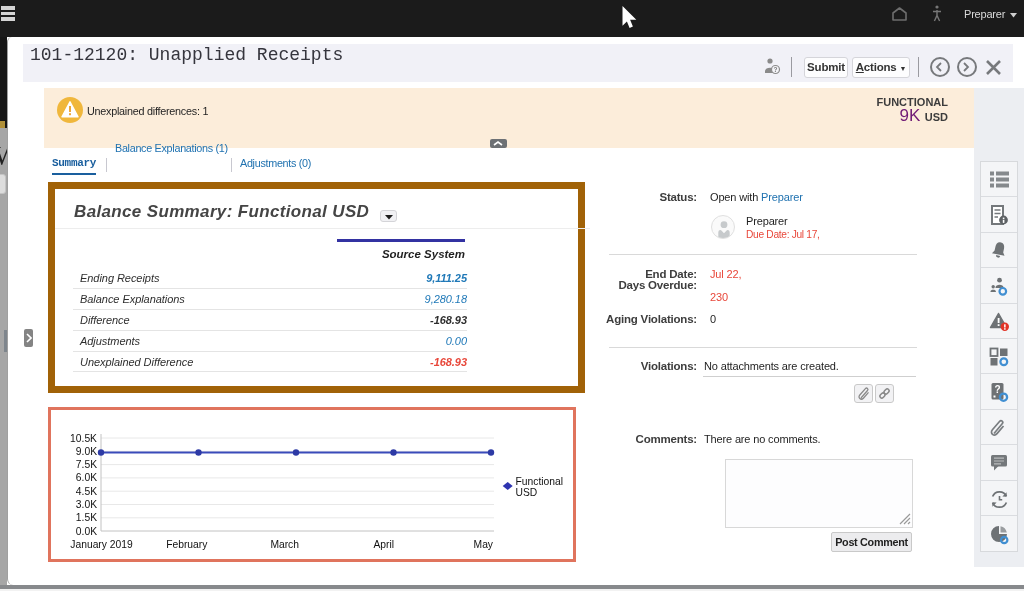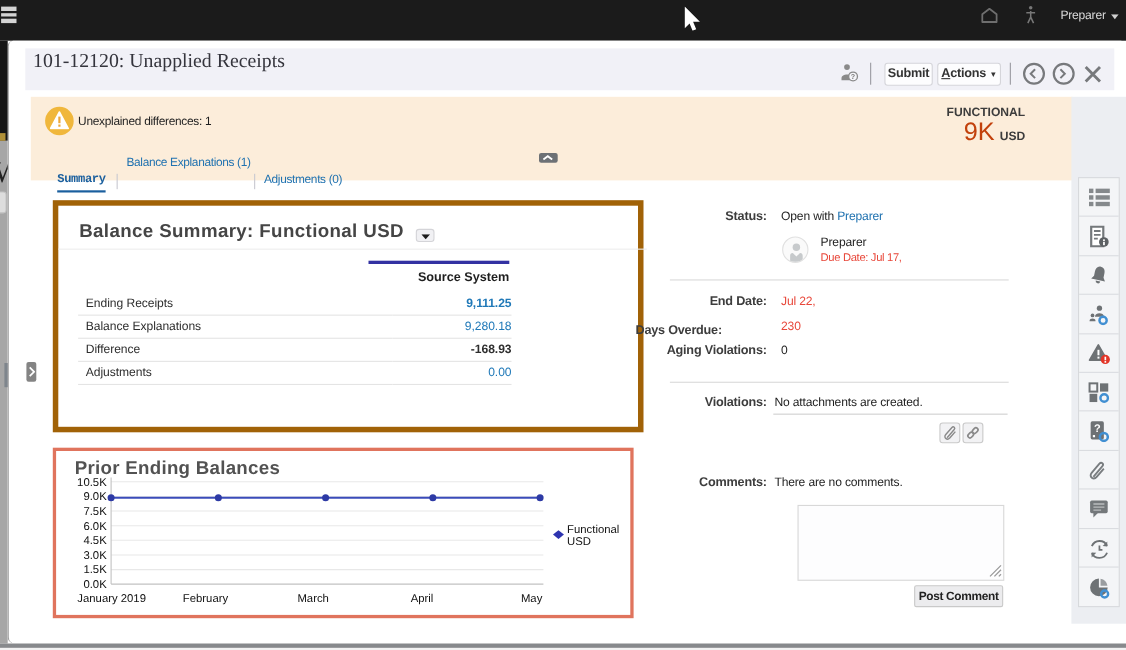--- a/index.html
+++ b/index.html
@@ -22,42 +22,42 @@
   font-family:"Liberation Serif",serif; font-size:27px; color:#222; }
 #bg-left-box { left:-8px; top:174px; width:14px; height:20px; border:1px solid #c4c4c4; background:#ddd; border-radius:3px;}
 
 
 #dialog { left:7px; top:37px; width:1017px; height:548px; background:#fff;
   border-left:1px solid #a0a0a0; border-top-left-radius:5px; border-top-right-radius:5px; border-bottom-left-radius:6px; }
 #botline { left:0; top:585px; width:1024px; height:4px; background:#87898c; }
 #botwhite { left:0; top:589px; width:1024px; height:2px; background:#f2f2f2; }
 
 #dheader { left:23px; top:44px; width:990px; height:38px; background:#f1f1f7; }
-#dtitle { left:30px; top:45px; font-family:Liberation Serif, serif; font-size:18px; color:#35353d; }
+#dtitle { left:30px; top:45px; font-family:Liberation Mono, monospace; font-size:18px; color:#35353d; }
 
 .btn { background:#fdfdfe; border:1px solid #d5d5da; border-radius:3px;
   font-weight:bold; font-size:11.5px; color:#333; text-align:center; letter-spacing:-0.2px; }
 .vdiv { width:1px; background:#9a9aa0; }
 .circbtn { width:20px; height:20px; border:2px solid #77797c; border-radius:50%; }
 
 
-#banner { left:28px; top:88px; width:947px; height:76px; background:#fcedda; }
+#banner { left:44px; top:88px; width:947px; height:60px; background:#fcedda; }
 #warncirc { left:13px; top:9px; width:26px; height:26px; background:#f0b73c; border-radius:50%; }
 #banner-msg { left:43px; top:17px; font-size:10.8px; letter-spacing:-0.25px; color:#1f1f1f; }
 #fx-label { right:43px; top:8px; font-size:11px; font-weight:bold; color:#3c3c3c; }
 #fx-val { right:43px; top:18px; text-align:right; }
 #collapsepill { left:490px; top:139px; width:16.5px; height:8.5px; background:#6d7175; border-radius:2px; }
 
 
 .tab { font-size:10.8px; color:#2072b0; letter-spacing:-0.3px; }
 #tab-summary { left:52px; top:157px; font-weight:bold; font-size:11px; color:#1a5f9e; padding-bottom:4px; border-bottom:2px solid #1a5f9e;font-family:Liberation Mono, monospace;}
 .tabdiv { width:1px; height:14px; background:#c8c8d0; top:158px; }
 
 
-#balcard { left:48px; top:182px; width:537px; height:211px; border:5px solid #a16207; background:#fff; }
+#balcard { left:48px; top:182px; width:537px; height:211px; border:7px solid #a16207; background:#fff;font-style:italic; }
 #balcard h2 { position:absolute; left:19px; top:13px; font-size:17px; color:#454545; letter-spacing:0.35px;}
 #baldrop { position:absolute; left:325px; top:21px; width:17px; height:12px; background:#f1f1f4;
   border:1px solid #d4d4d8; border-radius:3px; }
 #baltitleline { position:absolute; left:0; top:39px; width:535px; height:1px; background:#ededed; }
 #balbar { position:absolute; left:282px; top:50px; width:128px; height:3px; background:#3332a2; }
 #balhead { position:absolute; left:282px; top:59px; width:128px; font-size:11.5px; font-weight:bold; color:#1f1f1f; text-align:right; }
 table.baltab { position:absolute; left:18px; top:79px; width:394px; border-collapse:collapse; }
 table.baltab td { border-bottom:1px solid #e4e4e4; font-size:11px; color:#2e2e2e; height:20.8px; padding:0; letter-spacing:-0.05px;}
 table.baltab td:first-child { padding-left:7px; }
 table.baltab td.v { text-align:right; }
@@ -149,21 +149,21 @@
 
   <div class="abs" id="banner">
     <div class="abs" id="warncirc"></div>
     <svg class="abs" style="left:17px;top:13px" width="18" height="17" viewBox="0 0 18 17">
       <path d="M9 0.8 L17 15.8 L1 15.8 Z" fill="#fff" stroke="#fff" stroke-width="1.4" stroke-linejoin="round"></path>
       <rect x="8" y="5" width="2" height="6" fill="#eda83a"></rect>
       <rect x="8" y="12.2" width="2" height="2" fill="#eda83a"></rect>
     </svg>
     <div class="abs" id="banner-msg">Unexplained differences: 1</div>
     <div class="abs" id="fx-label">FUNCTIONAL</div>
-    <div class="abs" id="fx-val"><span style="font-size:23px;color:#c2410c;margin-top:34px;">9K</span> <span style="font-size:11px;font-weight:bold;color:#3c3c3c;">USD</span></div>
+    <div class="abs" id="fx-val"><span style="font-size:17px;color:#701a75;margin-top:34px;">9K</span> <span style="font-size:11px;font-weight:bold;color:#3c3c3c;">USD</span></div>
   </div>
   <div class="abs" id="collapsepill"></div>
   <svg class="abs" style="left:493px;top:140.5px" width="10" height="5">
       <path d="M1 4 L5 1 L9 4" stroke="#fff" stroke-width="1.6" fill="none"></path>
     </svg>
 
   <div class="abs" style="left:24px; top:329px; width:9px; height:18px; background:#848484; border-radius:2px;"></div>
   <svg class="abs" style="left:26px;top:333px" width="6" height="10">
       <path d="M1 1 L5 5 L1 9" stroke="#fff" stroke-width="1.6" fill="none"></path>
     </svg>
@@ -195,26 +195,29 @@
             <td class="v blue">9,280.18</td>
           </tr>
       <tr>
             <td>Difference</td>
             <td class="v" style="font-weight:bold">-168.93</td>
           </tr>
       <tr>
             <td>Adjustments</td>
             <td class="v blue">0.00</td>
           </tr>
+      <tr>
+            <td>Unexplained Difference</td>
+            <td class="v red" style="font-weight:bold">-168.93</td>
+          </tr>
     </tbody>
       </table>
   </div>
 
   <div class="abs" id="chartcard">
-    <h2>Prior Ending Balances</h2>
     <svg style="position:absolute; left:-5px; top:20.5px;" width="530" height="132" viewBox="0 0 530 132">
       <g stroke="#e8e8e8" stroke-width="1">
         <line x1="55" y1="7" x2="448" y2="7"></line>
         <line x1="55" y1="20.3" x2="448" y2="20.3"></line>
         <line x1="55" y1="33.6" x2="448" y2="33.6"></line>
         <line x1="55" y1="46.9" x2="448" y2="46.9"></line>
         <line x1="55" y1="60.2" x2="448" y2="60.2"></line>
         <line x1="55" y1="73.5" x2="448" y2="73.5"></line>
         <line x1="55" y1="86.8" x2="448" y2="86.8"></line>
       </g>
@@ -260,21 +263,21 @@
       <circle cx="12" cy="8.7" r="3.4" fill="#c7cacc"></circle>
       <path d="M6.3 24 L6.3 16.6 C6.3 13.6 9 13.6 9.6 14.8 L12 17.2 L14.4 14.8 C15 13.6 17.7 13.6 17.7 16.6 L17.7 24 Z" fill="#c7cacc"></path>
     </svg>
   </div>
   <div class="abs rval" style="left:746px; top:215px;">Preparer</div>
   <div class="abs rval redv" style="left:746px; top:229px; font-size:10.2px; letter-spacing:-0.3px;">Due Date: Jul 17,</div>
   <div class="abs hsep" style="top:254px;"></div>
 
   <div class="abs rlabel" style="left:537px; top:268px;">End Date:</div>
   <div class="abs rval redv" style="left:710px; top:268px;">Jul 22,</div>
-  <div class="abs rlabel" style="left:537px; top:295px;text-align:center;">Days Overdue:</div>
+  <div class="abs rlabel" style="left:537px; top:279px;">Days Overdue:</div>
   <div class="abs rval redv" style="left:710px; top:291px;">230</div>
   <div class="abs rlabel" style="left:537px; top:313px;">Aging Violations:</div>
   <div class="abs rval" style="left:710px; top:313px;">0</div>
   <div class="abs hsep" style="top:347px;"></div>
 
   <div class="abs rlabel" style="left:537px; top:360px;">Violations:</div>
   <div class="abs rval" style="left:704px; top:360px;">No attachments are created.</div>
   <div class="abs" style="left:703px; top:376px; width:213px; height:1px; background:#cfcfcf;"></div>
   <div class="abs attbtn" style="left:854px; top:384px;"></div>
   <svg class="abs" style="left:857px;top:386px" width="14" height="15" viewBox="0 0 14 15">

